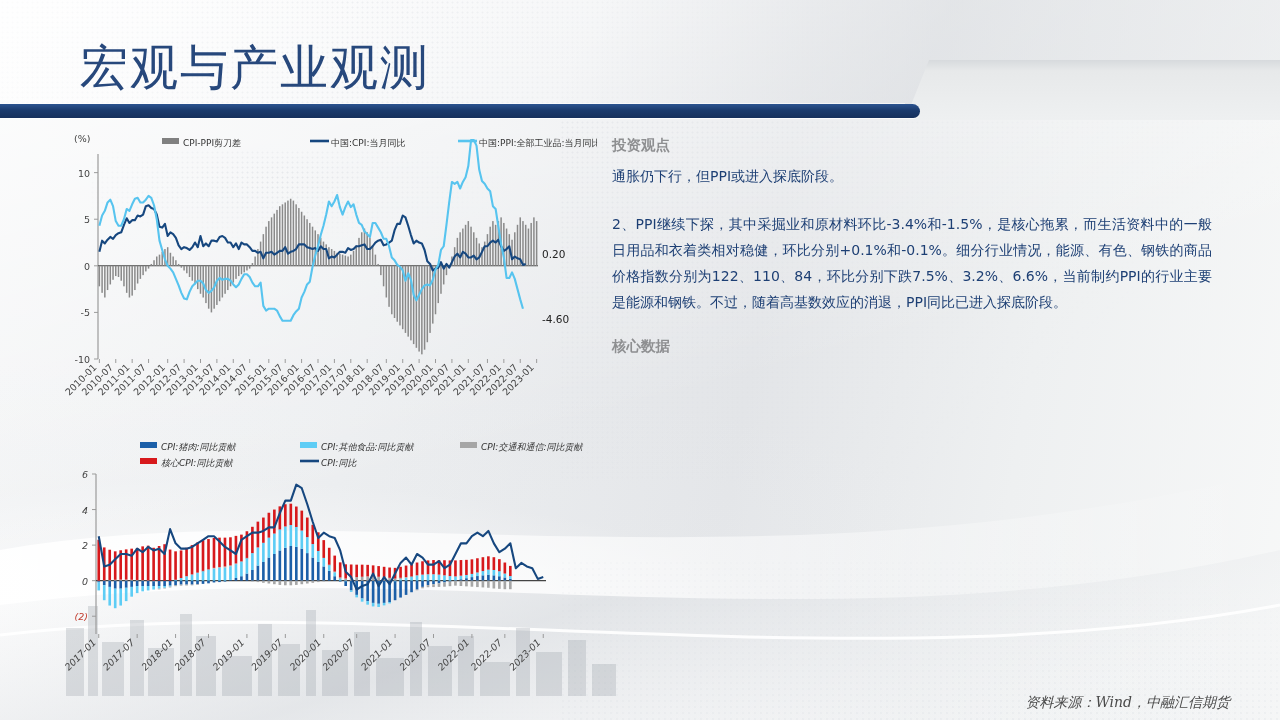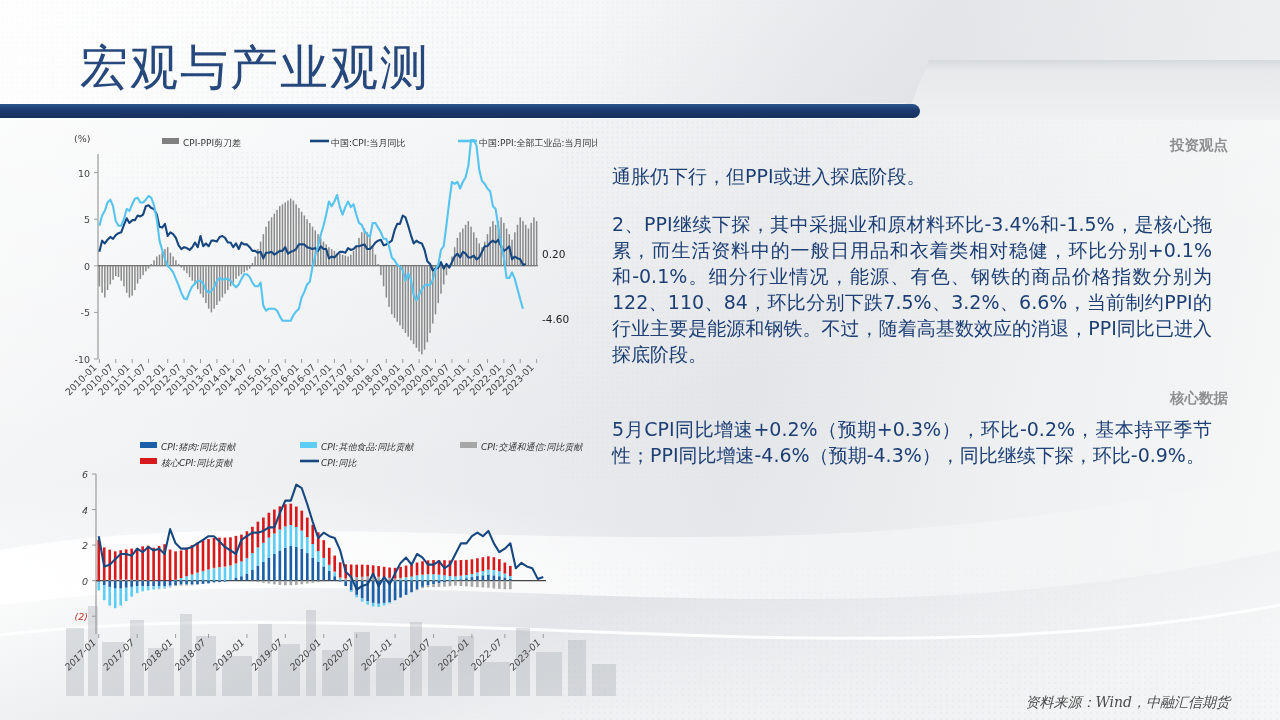--- a/index.html
+++ b/index.html
@@ -49,22 +49,22 @@
       background:linear-gradient(180deg,#d7dadd 0%,#e7e9ea 18%,#eef0f1 100%);
       clip-path:polygon(24px 0,380px 0,380px 60px,0 60px);}
 
   
   #chart1{position:absolute;left:52px;top:126px;width:545px;height:285px;}
   #chart2{position:absolute;left:52px;top:432px;width:545px;height:252px;font-style:italic;}
   .chartsvg{display:block;}
 
   #text-col{position:absolute;left:612px;top:136px;width:616px;}
   .sec-head{font-size:14.5px;color:#8e8f91;font-weight:bold;margin:0 0 8px 0;
-      font-family:Liberation Sans, sans-serif;text-align:right;}
-  .para{font-size:19px;line-height:26px;color:#1d3f74;margin:0 16px 0 0;text-align:justify;
+      font-family:Liberation Sans, sans-serif;}
+  .para{font-size:14px;line-height:26px;color:#1d3f74;margin:0 16px 0 0;text-align:justify;
       font-family:"DejaVu Sans","Liberation Sans",sans-serif;}
   .gap{height:22px;}
   #source{position:absolute;right:50px;bottom:8px;font-size:14px;color:#4a4a4a;
       font-family:"DejaVu Serif","Liberation Serif",serif;white-space:nowrap;font-style:italic;}
   
   #skyline{position:absolute;left:60px;bottom:24px;width:560px;height:120px;opacity:.30;pointer-events:none;}
 </style>
 </head>
 <body>
 
@@ -743,17 +743,16 @@
       </svg>
     </div>
 
   <div id="text-col">
     <div class="sec-head">投资观点</div>
     <div class="para">通胀仍下行，但PPI或进入探底阶段。</div>
     <div class="gap"></div>
     <div class="para">2、PPI继续下探，其中采掘业和原材料环比-3.4%和-1.5%，是核心拖累，而生活资料中的一般日用品和衣着类相对稳健，环比分别+0.1%和-0.1%。细分行业情况，能源、有色、钢铁的商品价格指数分别为122、110、84，环比分别下跌7.5%、3.2%、6.6%，当前制约PPI的行业主要是能源和钢铁。不过，随着高基数效应的消退，PPI同比已进入探底阶段。</div>
     <div class="gap"></div>
     <div class="sec-head">核心数据</div>
-    <div class="para">5月CPI同比增速+0.2%（预期+0.3%），环比-0.2%，基本持平季节性；PPI同比增速-4.6%（预期-4.3%），同比继续下探，环比-0.9%。</div>
   </div>
 
   <div id="source">资料来源：Wind，中融汇信期货</div>
 </div>
 
 </body></html>

